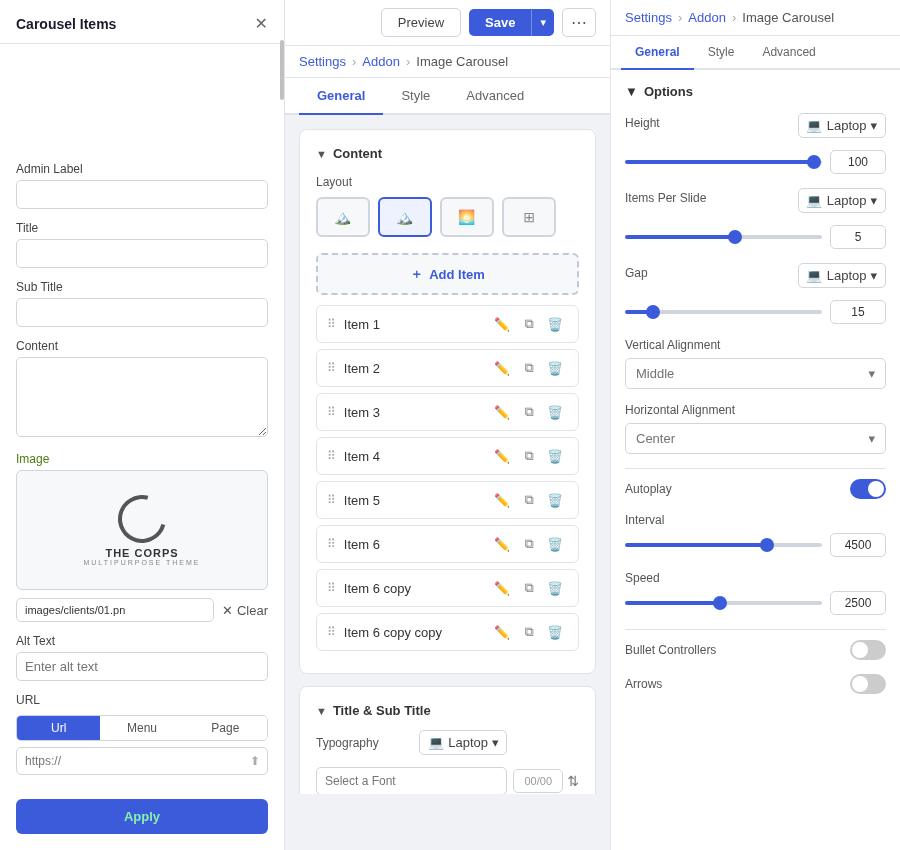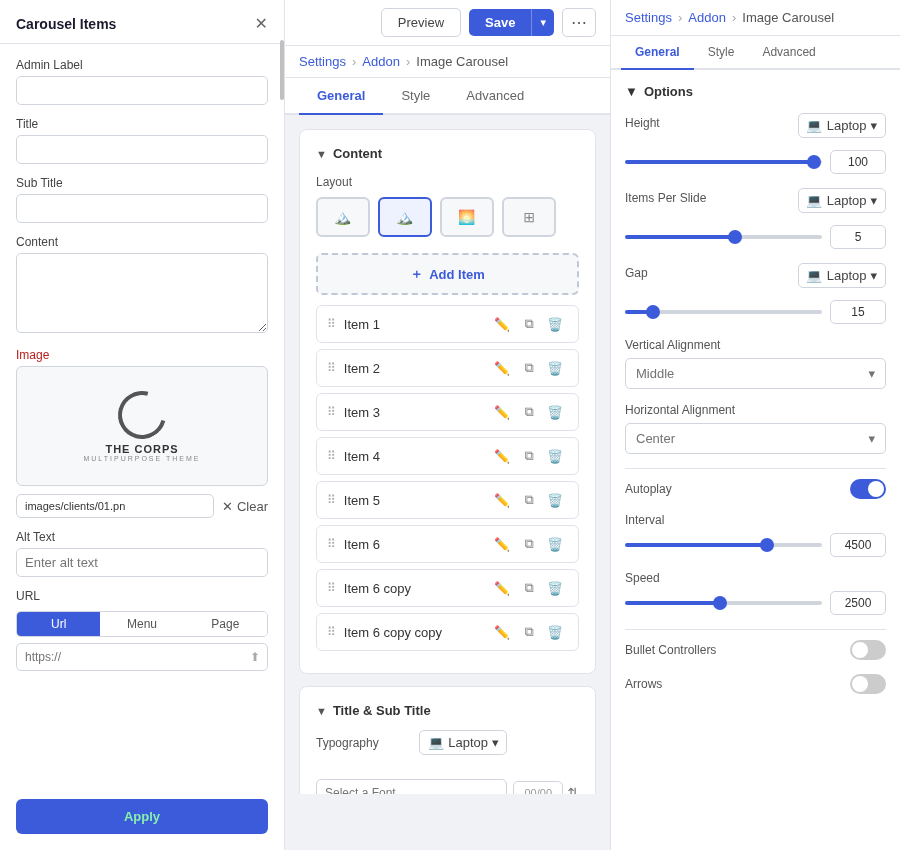--- a/index.html
+++ b/index.html
@@ -18,21 +18,21 @@
     }
     .left-panel-header {
       display: flex;
       align-items: center;
       justify-content: space-between;
       padding: 14px 16px 10px;
       border-bottom: 1px solid #e0e4ea;
     }
     .left-panel-title { font-weight: 600; font-size: 14px; color: #1a1a2e; }
     .close-btn { cursor: pointer; font-size: 16px; color: #666; background: none; border: none; }
-    .left-panel-body { flex: 1; overflow-y: auto; padding: 14px 16px; display: flex; flex-direction: column; gap: 12px; }
+    .left-panel-body { flex: 1; overflow-y: auto; padding: 14px 16px; display: flex; flex-direction: column; gap: 12px; justify-content: flex-end; }
     .field-label { font-size: 12px; color: #444; margin-bottom: 4px; }
     .field-input {
       width: 100%;
       border: 1px solid #d0d5dd;
       border-radius: 5px;
       padding: 6px 8px;
       font-size: 13px;
       color: #333;
       outline: none;
     }
@@ -40,21 +40,21 @@
       width: 100%;
       border: 1px solid #d0d5dd;
       border-radius: 5px;
       padding: 6px 8px;
       font-size: 13px;
       color: #333;
       resize: vertical;
       height: 80px;
       outline: none;
     }
-    .image-section label { font-size: 12px; color: #b91c1c; margin-bottom: 4px; display: block; }
+    .image-section label { font-size: 12px; color: #4d7c0f; margin-bottom: 4px; display: block; }
     .image-preview {
       width: 100%;
       height: 120px;
       border: 1px solid #d0d5dd;
       border-radius: 6px;
       display: flex;
       align-items: center;
       justify-content: center;
       background: #f7f8fa;
       overflow: hidden;
@@ -275,21 +275,21 @@
       cursor: pointer;
     }
     .typography-row { display: flex; align-items: center; gap: 23px; margin-top: 12px; }
     .typography-label { font-size: 12px; color: #555; min-width: 80px; }
     .device-select {
       display: flex; align-items: center; gap: 4px;
       border: 1px solid #d0d5dd; border-radius: 5px;
       padding: 4px 8px; cursor: pointer;
       background: #fff; font-size: 12px; color: #444;
     }
-    .font-row { display: flex; align-items: center; gap: 6px; margin-top: 24px; }
+    .font-row { display: flex; align-items: center; gap: 6px; margin-top: 12px; }
     .font-select {
       flex: 1; border: 1px solid #d0d5dd; border-radius: 5px;
       padding: 6px 8px; font-size: 12px; color: #aaa; background: #fff;
     }
     .font-size-pair { display: flex; align-items: center; gap: 4px; }
     .font-size-input { width: 50px; border: 1px solid #d0d5dd; border-radius: 5px; padding: 5px 6px; font-size: 11px; color: #999; text-align: center; }
     .font-resize-btn { cursor: pointer; color: #777; font-size: 14px; }
     .color-label { font-size: 12px; color: #555; margin-top: 10px; }
     .color-swatch {
       width: 100%; height: 28px;

